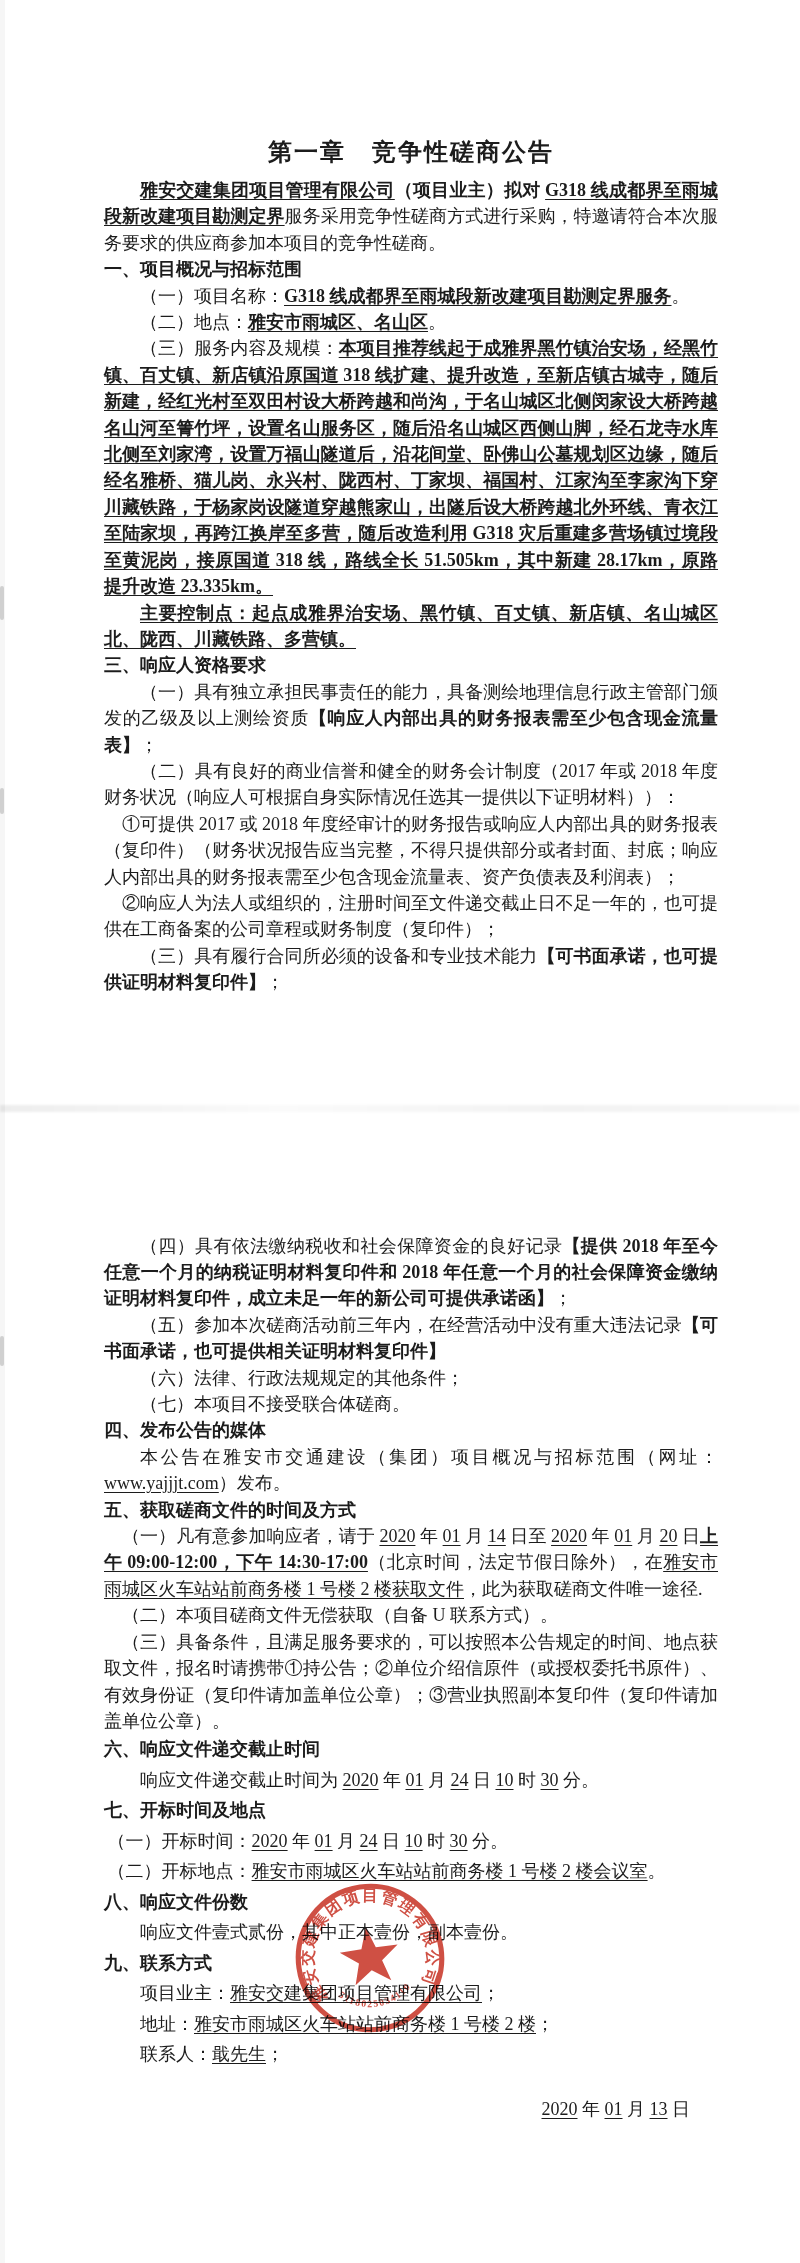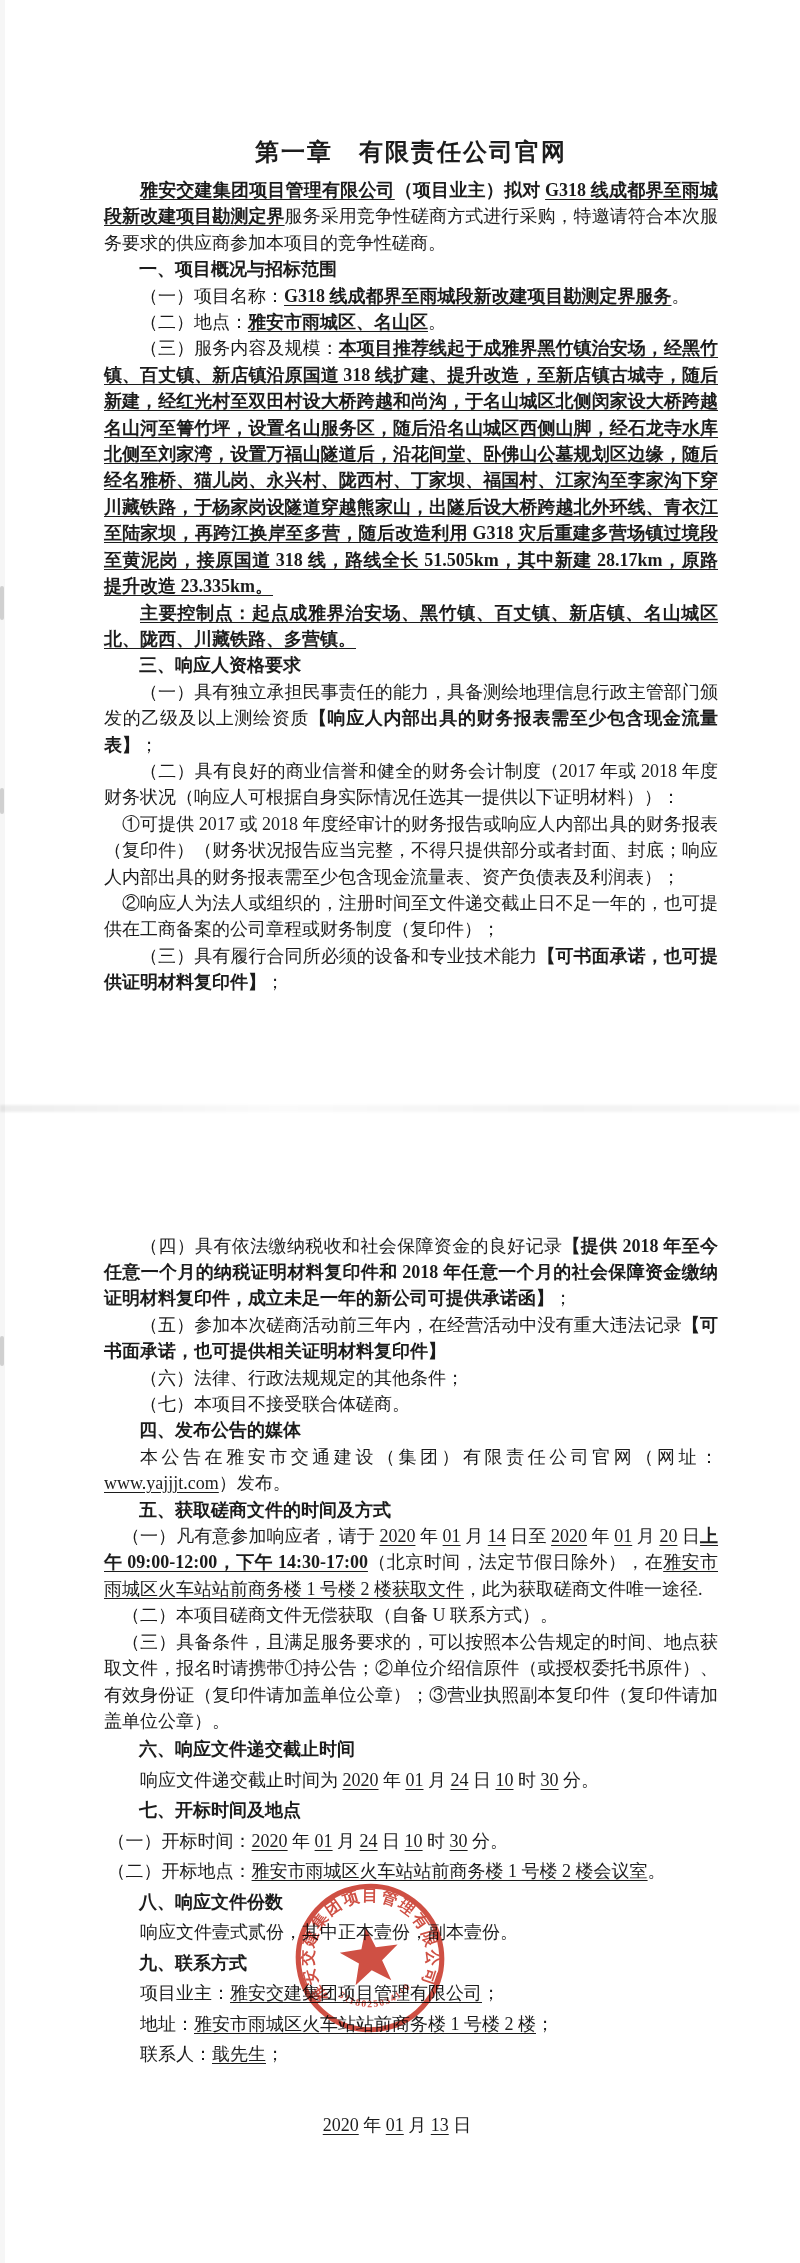--- a/index.html
+++ b/index.html
@@ -27,23 +27,23 @@
   }
   .blk{
     font-size:18px;
     line-height:26.4px;
     text-align:justify;
     text-justify:inter-ideograph;
   }
   .blk.p, .blk.sub2{text-indent:2em;}
   .blk.sub1{text-indent:1em;}
   .blk.sub0{text-indent:0.2em;}
-  .blk.h{font-weight:700;text-indent:0;margin-left:35px;}
+  .blk.h{font-weight:700;text-indent:0;}
   .blk.wide{line-height:30.5px;}
-  .blk.date{text-align:center;padding-right:28px;margin-top:40px;line-height:30px;}
+  .blk.date{text-align:right;padding-right:28px;margin-top:24px;line-height:30px;}
   .s-b{font-weight:700;}
   .s-u{text-decoration:underline;text-underline-offset:3px;}
   .pagebreak{height:237px;position:relative;}
   .pagebreak .band{
     position:absolute;left:-104px;right:-82px;top:46%;height:7px;
     background:linear-gradient(90deg,rgba(0,0,0,0.07),rgba(0,0,0,0.02) 35%,rgba(0,0,0,0.05) 70%,rgba(0,0,0,0.03));
     filter:blur(1px);
   }
   .seal{
     position:absolute;
@@ -57,21 +57,21 @@
 </style>
 </head>
 <body>
 
 <div class="scan-edge"></div>
 <div class="edge-mark" style="top:586px;height:34px;"></div>
 <div class="edge-mark" style="top:788px;height:26px;"></div>
 <div class="edge-mark" style="top:1336px;height:30px;"></div>
 
 <div class="page">
-  <div class="doc-title">第一章　有限责任公司官网</div>
+  <div class="doc-title">第一章　竞争性磋商公告</div>
   <div>
       <div class="blk p"><span class="s-b s-u">雅安交建集团项目管理有限公司</span><span class="s-b">（项目业主）拟对 </span><span class="s-b s-u">G318 线成都界至雨城段新改建项目勘测定界</span><span>服务采用竞争性磋商方式进行采购，特邀请符合本次服务要求的供应商参加本项目的竞争性磋商。</span></div>
       <div class="blk h"><span class="s-b">一、项目概况与招标范围</span></div>
       <div class="blk sub2"><span>（一）项目名称：</span><span class="s-b s-u">G318 线成都界至雨城段新改建项目勘测定界服务</span><span>。</span></div>
       <div class="blk sub2"><span>（二）地点：</span><span class="s-b s-u">雅安市雨城区、名山区</span><span>。</span></div>
       <div class="blk sub2"><span>（三）服务内容及规模：</span><span class="s-b s-u">本项目推荐线起于成雅界黑竹镇治安场，经黑竹镇、百丈镇、新店镇沿原国道 318 线扩建、提升改造，至新店镇古城寺，随后新建，经红光村至双田村设大桥跨越和尚沟，于名山城区北侧闵家设大桥跨越名山河至箐竹坪，设置名山服务区，随后沿名山城区西侧山脚，经石龙寺水库北侧至刘家湾，设置万福山隧道后，沿花间堂、卧佛山公墓规划区边缘，随后经名雅桥、猫儿岗、永兴村、陇西村、丁家坝、福国村、江家沟至李家沟下穿川藏铁路，于杨家岗设隧道穿越熊家山，出隧后设大桥跨越北外环线、青衣江至陆家坝，再跨江换岸至多营，随后改造利用 G318 灾后重建多营场镇过境段至黄泥岗，接原国道 318 线，路线全长 51.505km，其中新建 28.17km，原路提升改造 23.335km。</span></div>
       <div class="blk p"><span class="s-b s-u">主要控制点：起点成雅界治安场、黑竹镇、百丈镇、新店镇、名山城区北、陇西、川藏铁路、多营镇。</span></div>
       <div class="blk h"><span class="s-b">三、响应人资格要求</span></div>
       <div class="blk sub2"><span>（一）具有独立承担民事责任的能力，具备测绘地理信息行政主管部门颁发的乙级及以上测绘资质</span><span class="s-b">【响应人内部出具的财务报表需至少包含现金流量表】</span><span>；</span></div>
       <div class="blk sub2"><span>（二）具有良好的商业信誉和健全的财务会计制度（2017 年或 2018 年度财务状况（响应人可根据自身实际情况任选其一提供以下证明材料））：</span></div>
@@ -79,21 +79,21 @@
       <div class="blk sub1"><span>②响应人为法人或组织的，注册时间至文件递交截止日不足一年的，也可提供在工商备案的公司章程或财务制度（复印件）；</span></div>
       <div class="blk sub2"><span>（三）具有履行合同所必须的设备和专业技术能力</span><span class="s-b">【可书面承诺，也可提供证明材料复印件】</span><span>；</span></div>
       <div class="pagebreak">
         <div class="band"></div>
       </div>
       <div class="blk sub2"><span>（四）具有依法缴纳税收和社会保障资金的良好记录</span><span class="s-b">【提供 2018 年至今任意一个月的纳税证明材料复印件和 2018 年任意一个月的社会保障资金缴纳证明材料复印件，成立未足一年的新公司可提供承诺函】</span><span>；</span></div>
       <div class="blk sub2"><span>（五）参加本次磋商活动前三年内，在经营活动中没有重大违法记录</span><span class="s-b">【可书面承诺，也可提供相关证明材料复印件】</span></div>
       <div class="blk sub2"><span>（六）法律、行政法规规定的其他条件；</span></div>
       <div class="blk sub2"><span>（七）本项目不接受联合体磋商。</span></div>
       <div class="blk h"><span class="s-b">四、发布公告的媒体</span></div>
-      <div class="blk p"><span>本公告在雅安市交通建设（集团）有限责任公司官网（网址：</span><span class="s-u">www.yajjjt.com</span><span>）发布。</span></div>
+      <div class="blk p"><span>本公告在雅安市交通建设（集团）项目概况与招标范围（网址：</span><span class="s-u">www.yajjjt.com</span><span>）发布。</span></div>
       <div class="blk h"><span class="s-b">五、获取磋商文件的时间及方式</span></div>
       <div class="blk sub1"><span>（一）凡有意参加响应者，请于 </span><span class="s-u">2020</span><span> 年 </span><span class="s-u">01</span><span> 月 </span><span class="s-u">14</span><span> 日至 </span><span class="s-u">2020</span><span> 年 </span><span class="s-u">01</span><span> 月 </span><span class="s-u">20</span><span> 日</span><span class="s-b s-u">上午 09:00-12:00，下午 14:30-17:00</span><span>（北京时间，法定节假日除外），在</span><span class="s-u">雅安市雨城区火车站站前商务楼 1 号楼 2 楼获取文件</span><span>，此为获取磋商文件唯一途径.</span></div>
       <div class="blk sub1"><span>（二）本项目磋商文件无偿获取（自备 U 联系方式）。</span></div>
       <div class="blk sub1"><span>（三）具备条件，且满足服务要求的，可以按照本公告规定的时间、地点获取文件，报名时请携带①持公告；②单位介绍信原件（或授权委托书原件）、有效身份证（复印件请加盖单位公章）；③营业执照副本复印件（复印件请加盖单位公章）。</span></div>
       <div class="blk h wide"><span class="s-b">六、响应文件递交截止时间</span></div>
       <div class="blk p wide"><span>响应文件递交截止时间为 </span><span class="s-u">2020</span><span> 年 </span><span class="s-u">01</span><span> 月 </span><span class="s-u">24</span><span> 日 </span><span class="s-u">10</span><span> 时 </span><span class="s-u">30</span><span> 分。</span></div>
       <div class="blk h wide"><span class="s-b">七、开标时间及地点</span></div>
       <div class="blk sub0 wide"><span>（一）开标时间：</span><span class="s-u">2020</span><span> 年 </span><span class="s-u">01</span><span> 月 </span><span class="s-u">24</span><span> 日 </span><span class="s-u">10</span><span> 时 </span><span class="s-u">30</span><span> 分。</span></div>
       <div class="blk sub0 wide"><span>（二）开标地点：</span><span class="s-u">雅安市雨城区火车站站前商务楼 1 号楼 2 楼会议室</span><span>。</span></div>
       <div class="blk h wide"><span class="s-b">八、响应文件份数</span></div>

